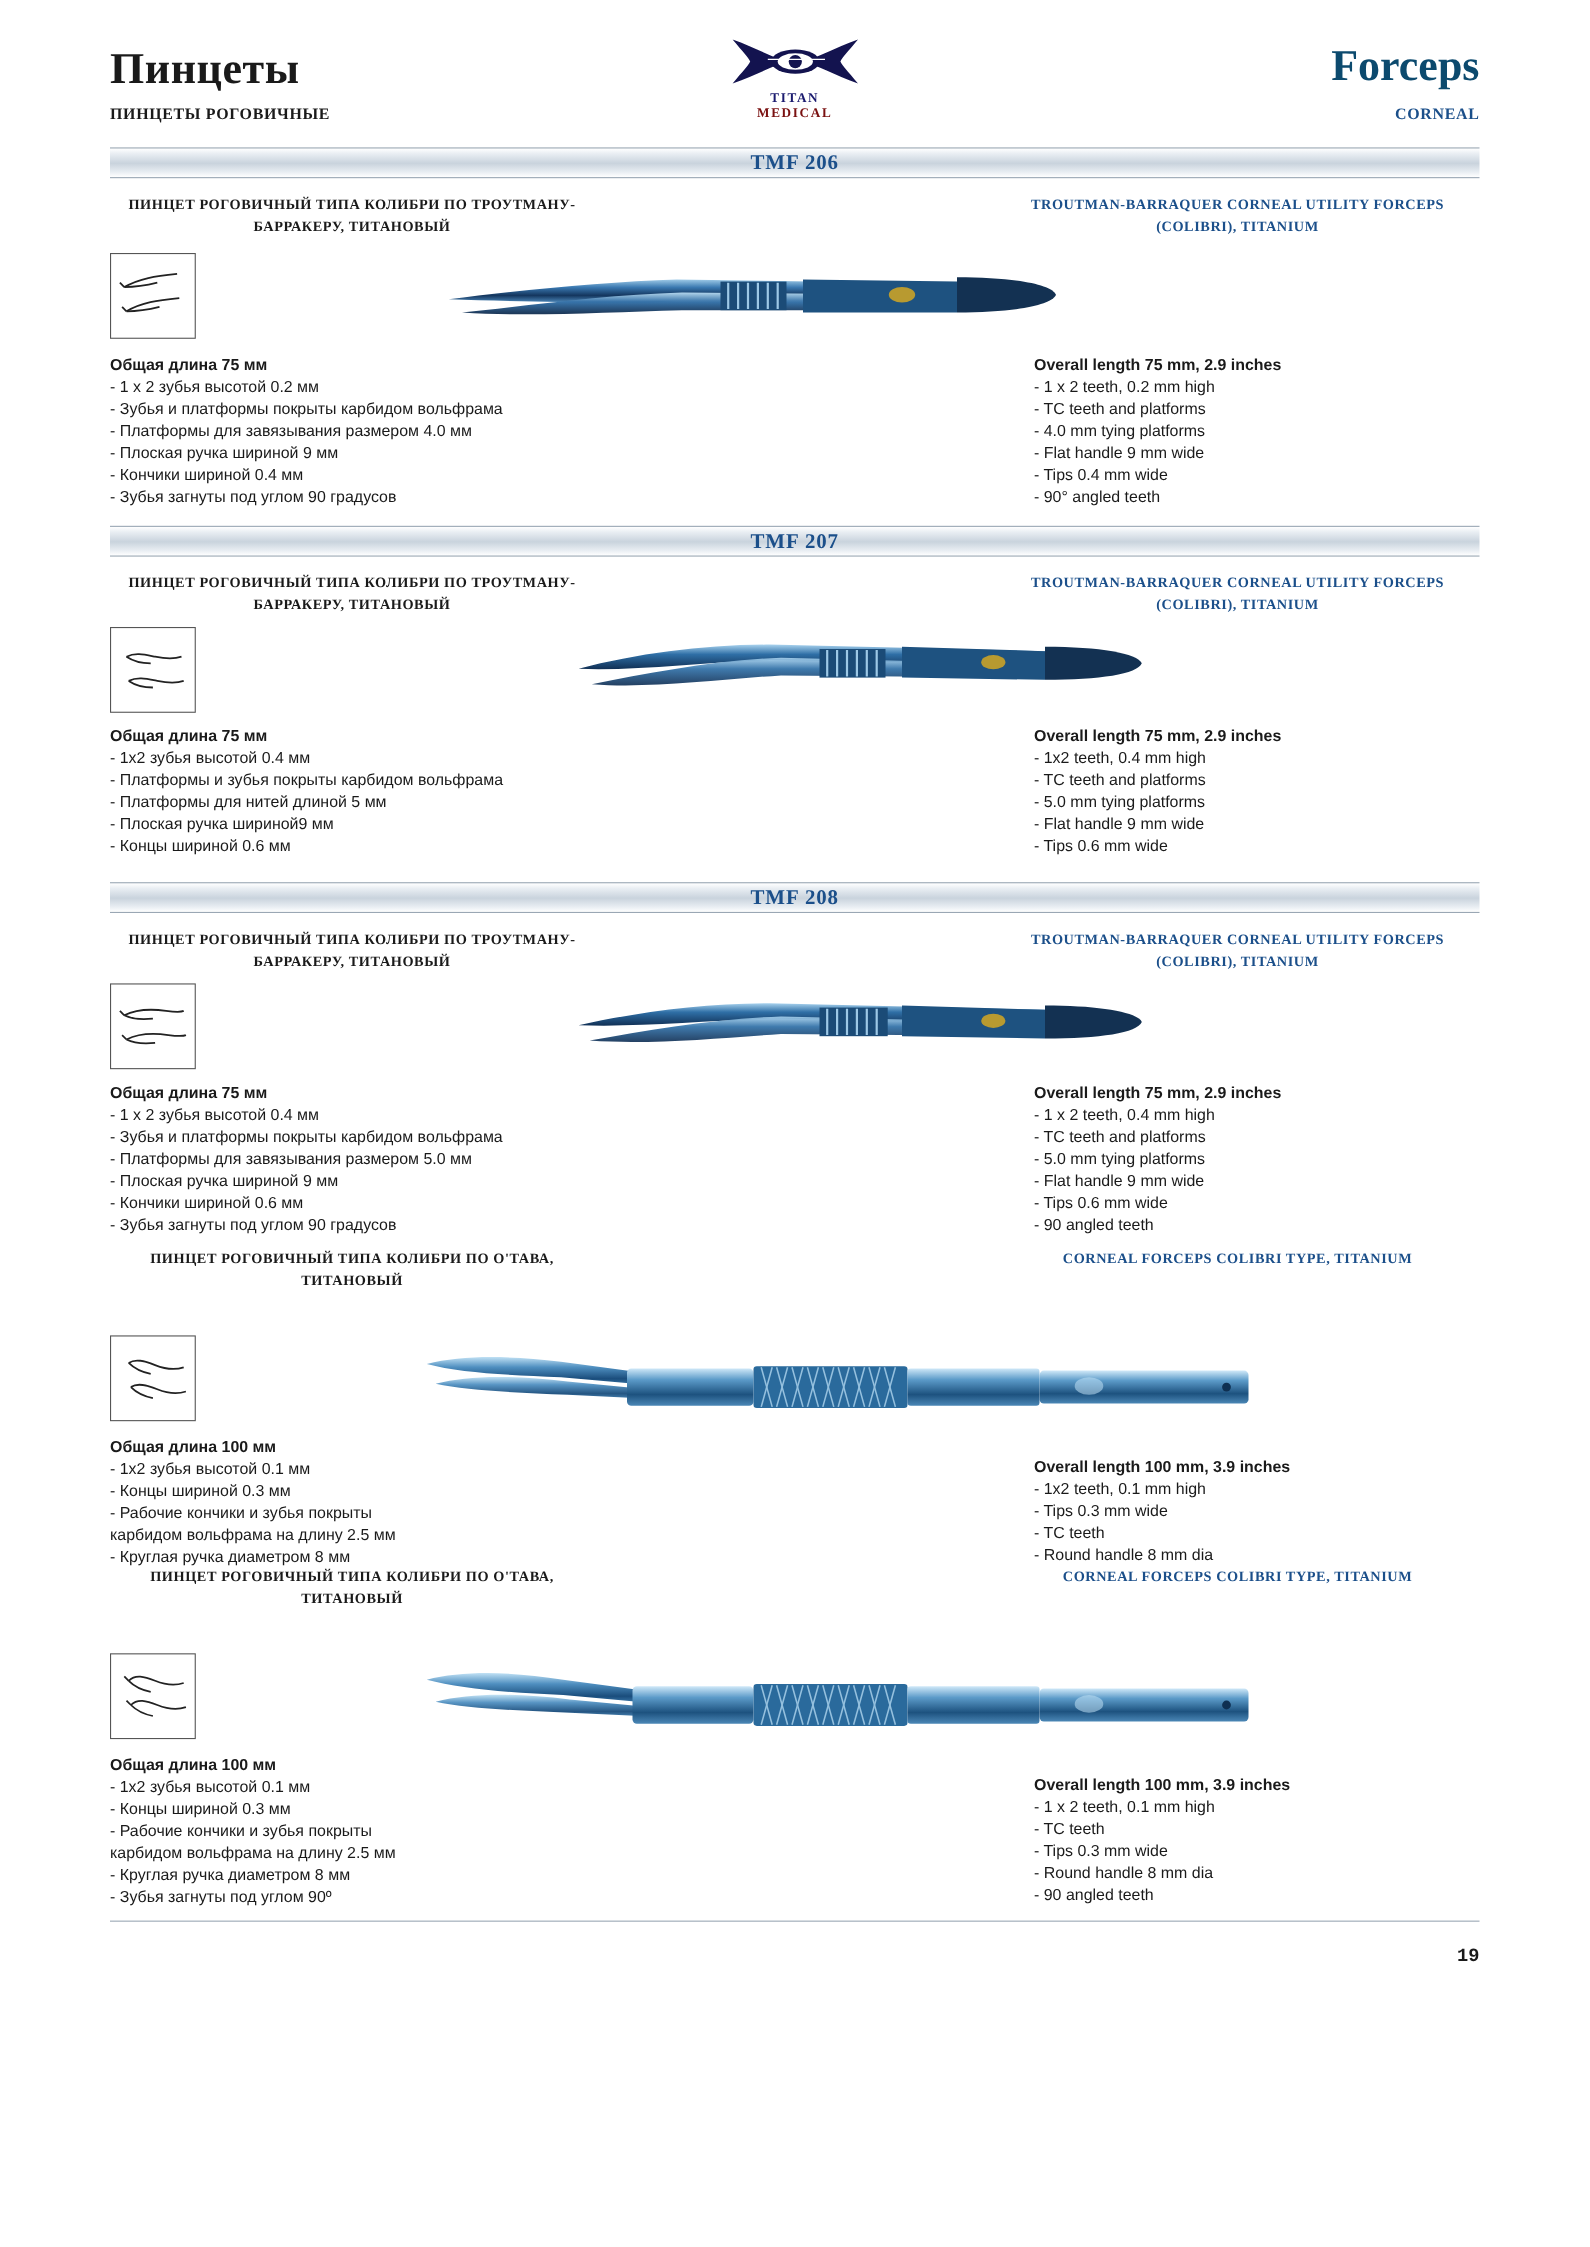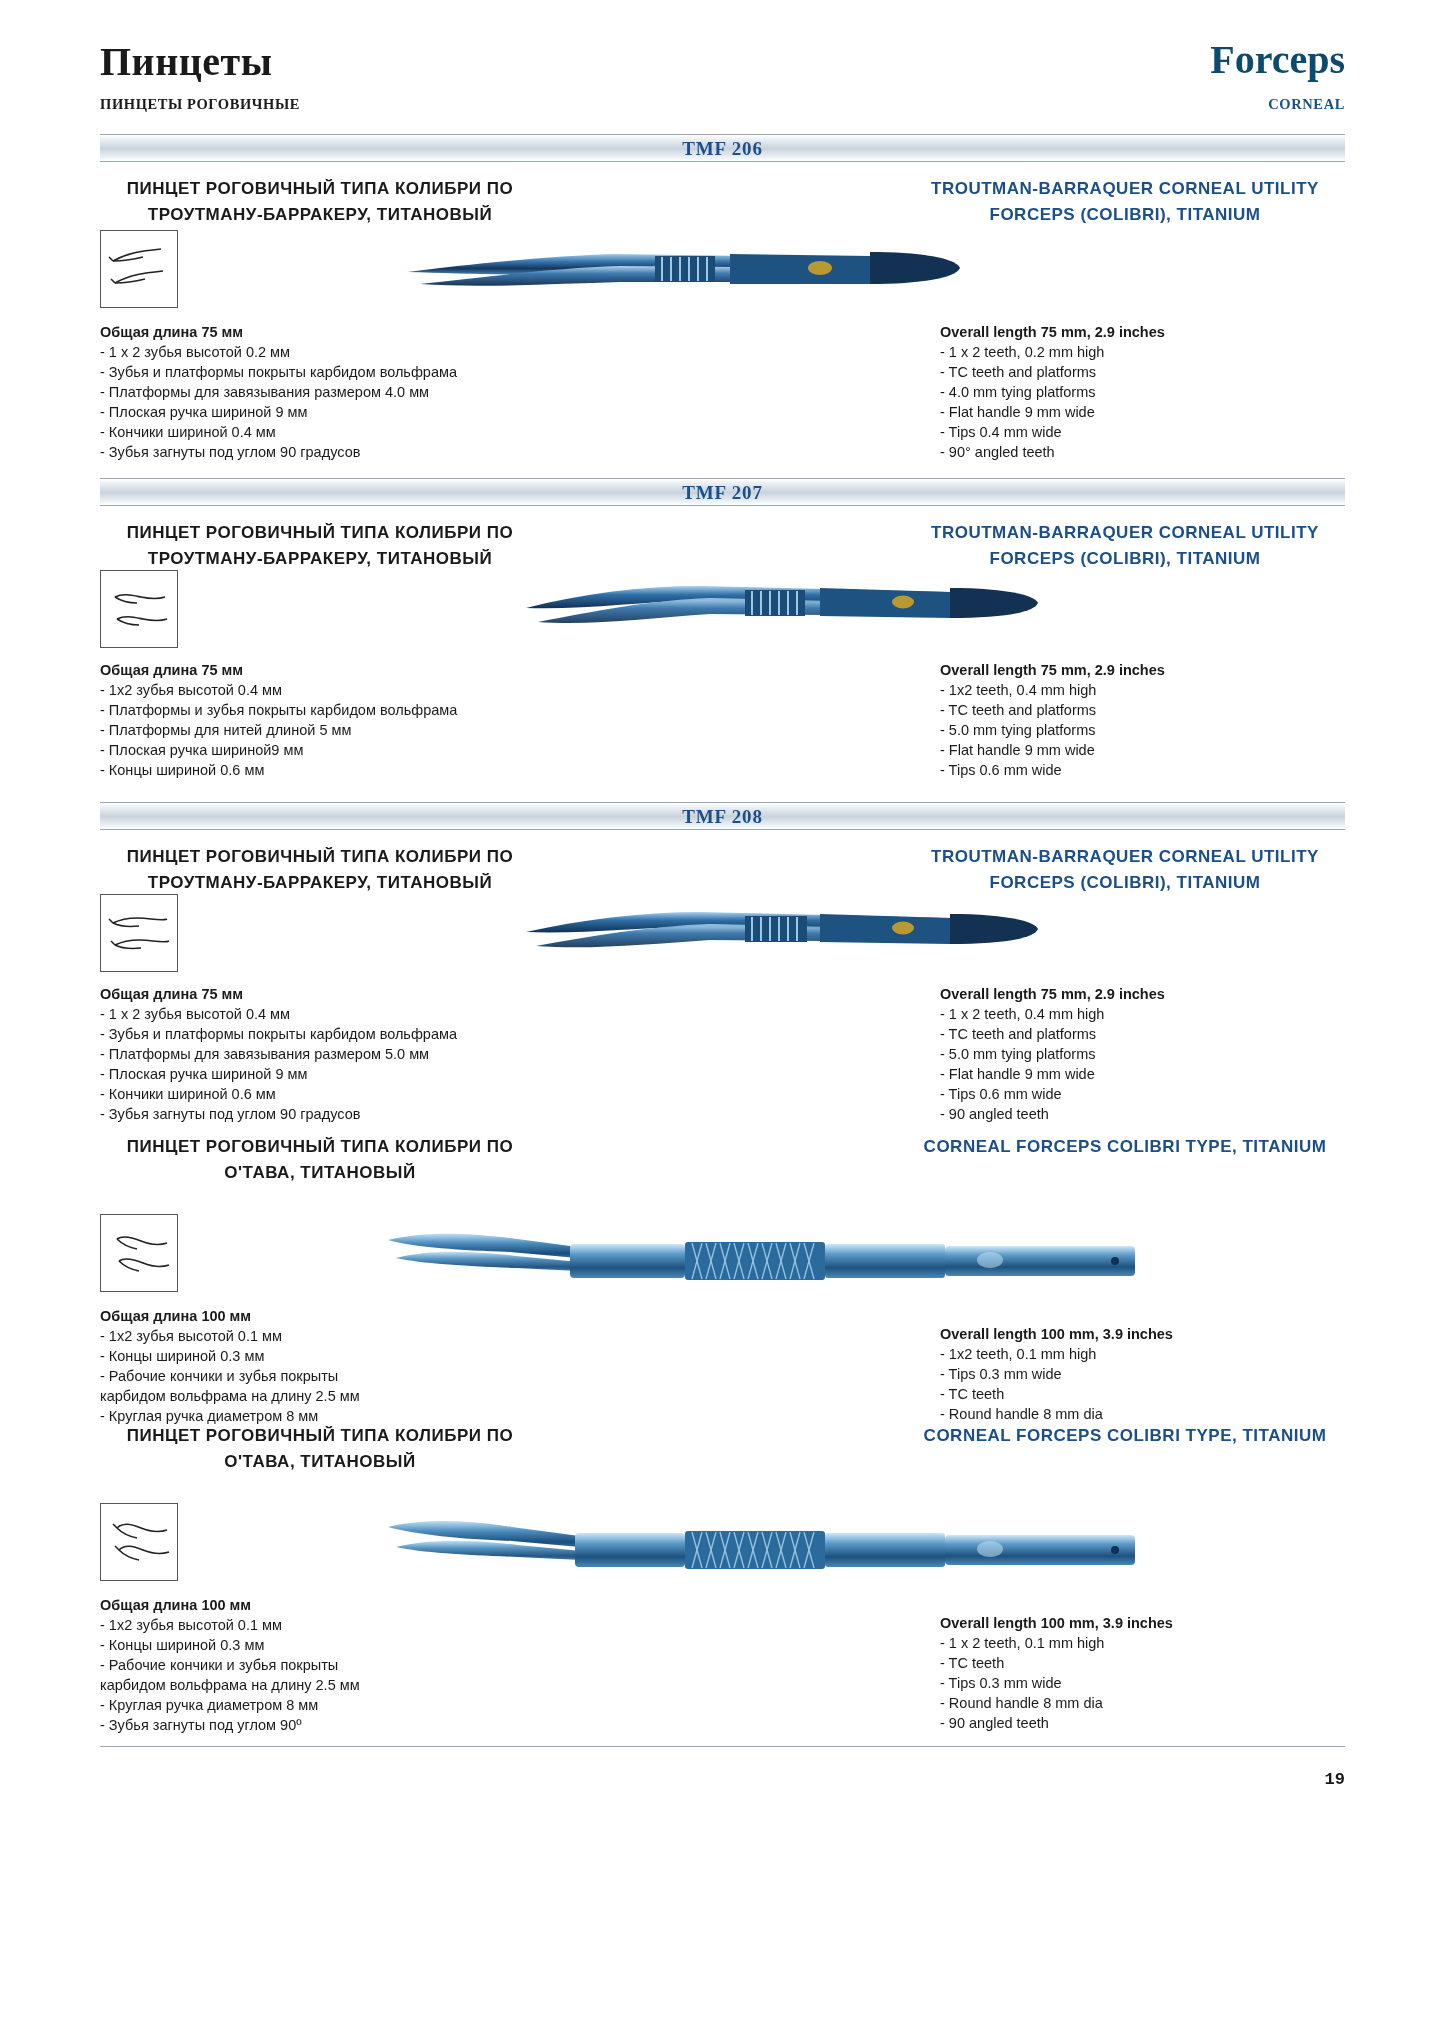--- a/index.html
+++ b/index.html
@@ -112,22 +112,22 @@
     position: relative;
   }
   .titles {
     position: relative;
     height: 46px;
     margin-top: 8px;
   }
   .title-ru, .title-en {
     position: absolute;
     top: 0;
-    font-family: Liberation Sans, sans-serif;
-    font-size: 17px;
+    font-family: Liberation Serif, serif;
+    font-size: 13px;
     font-weight: bold;
     line-height: 1.55;
     letter-spacing: 0.5px;
   }
   .title-ru { left: 0; width: 440px; color: #1a1a1a; text-align: center; }
   .title-en { right: 0; width: 440px; color: #1b4f8a; text-align: center; }
 
   .thumb {
     position: absolute;
     left: 0;
@@ -181,20 +181,34 @@
 <body>
 
 <div class="page">
 
   <div class="header">
     <div class="header-title-ru">Пинцеты</div>
     <div class="header-sub-ru">ПИНЦЕТЫ РОГОВИЧНЫЕ</div>
     <div class="header-title-en">Forceps</div>
     <div class="header-sub-en">CORNEAL</div>
 
+    <div class="logo">
+      <svg width="130" height="52" viewBox="0 0 130 52">
+        <path d="M8 6 C30 14 44 22 58 26 C44 30 30 38 8 46 C18 34 22 30 24 26 C22 22 18 18 8 6 Z" fill="#13134f"></path>
+        <path d="M122 6 C100 14 86 22 72 26 C86 30 100 38 122 46 C112 34 108 30 106 26 C108 22 112 18 122 6 Z" fill="#13134f"></path>
+        <ellipse cx="65" cy="26" rx="22" ry="11" fill="#13134f"></ellipse>
+        <ellipse cx="65" cy="26" rx="16" ry="7.5" fill="#ffffff"></ellipse>
+        <ellipse cx="65" cy="26" rx="6" ry="6" fill="#13134f"></ellipse>
+        <path d="M40 24 L92 24" stroke="#ffffff" stroke-width="1.2"></path>
+      </svg>
+      <div class="logo-text">
+        <div class="l1">TITAN</div>
+        <div class="l2">MEDICAL</div>
+      </div>
+    </div>
   </div>
 
   <div class="block" style="height:320px;">
     <div class="code-bar" style="">
       <div class="code">TMF 206</div>
     </div>
     <div class="titles" style="margin-top:14px;">
       <div class="title-ru">ПИНЦЕТ РОГОВИЧНЫЙ ТИПА КОЛИБРИ ПО ТРОУТМАНУ-БАРРАКЕРУ, ТИТАНОВЫЙ</div>
       <div class="title-en">TROUTMAN-BARRAQUER CORNEAL UTILITY FORCEPS (COLIBRI), TITANIUM</div>
     </div>

